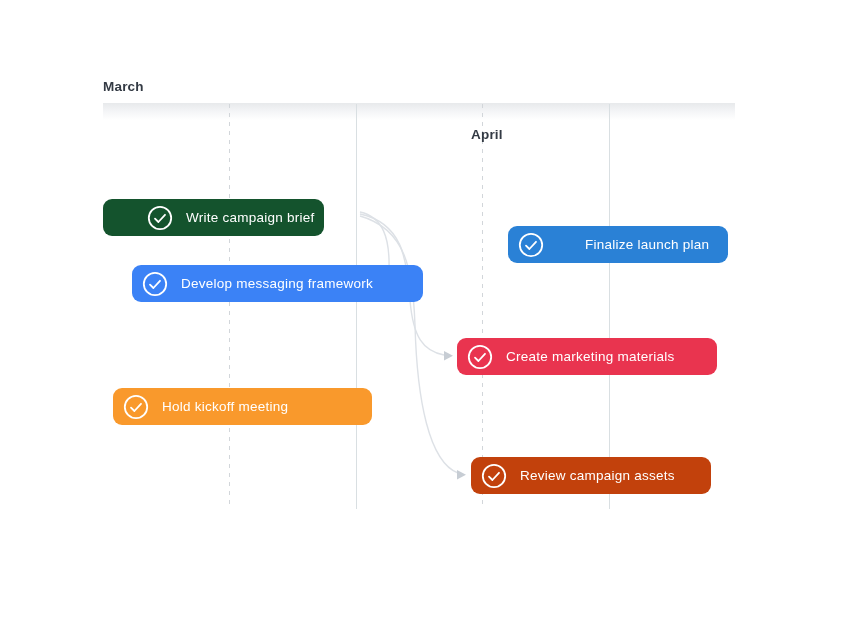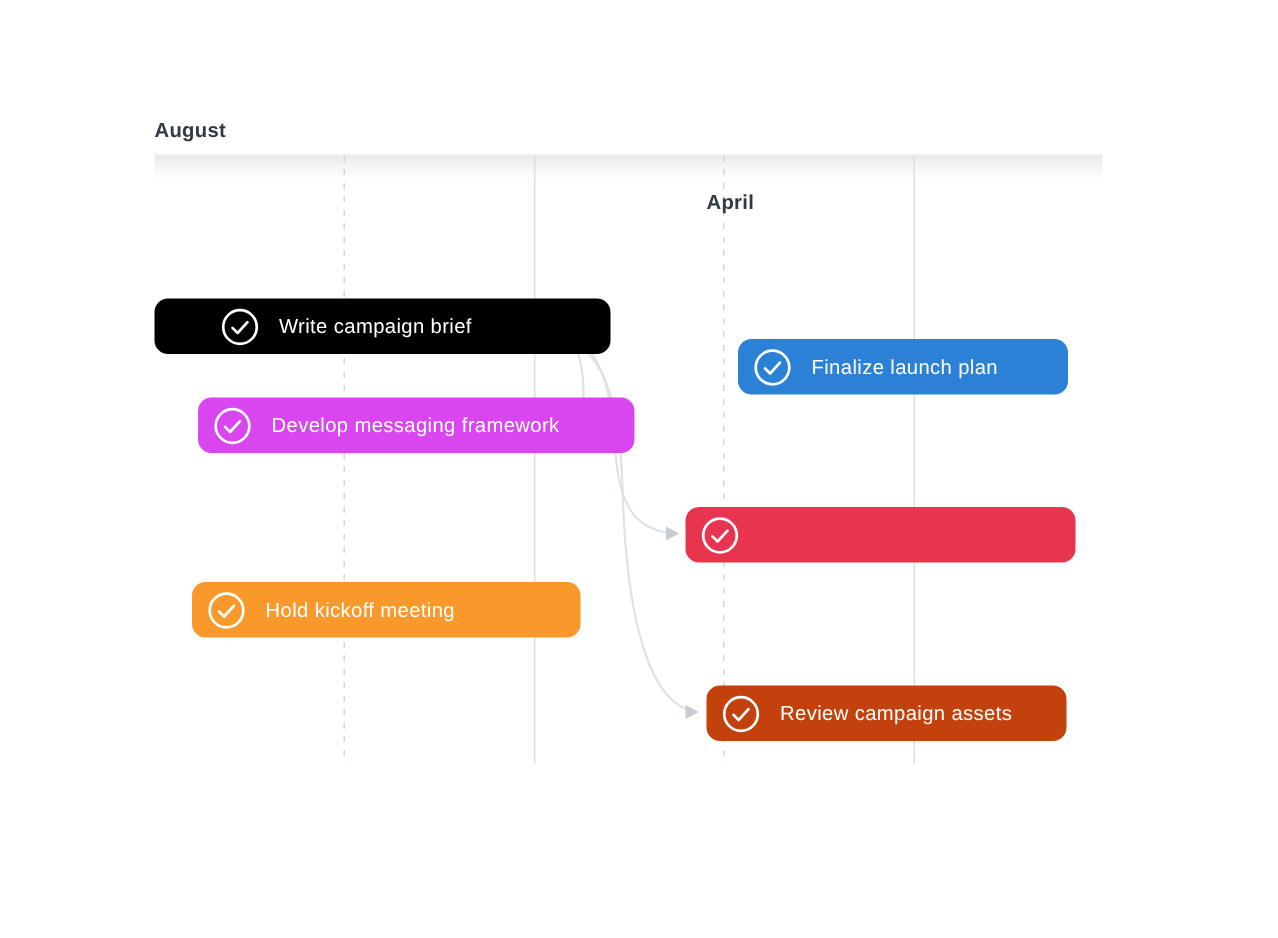--- a/index.html
+++ b/index.html
@@ -27,33 +27,33 @@
   .connectors{position:absolute;left:0;top:0;z-index:1;pointer-events:none;}
   .connectors path{fill:none;stroke:#DDE1E6;stroke-width:1.4px;}
   .connectors polygon{fill:#C7CDD4;}
 
   
   .task{position:absolute;height:37px;border-radius:9px;display:flex;align-items:center;
         z-index:2;cursor:pointer;box-sizing:border-box;padding-left:10px;}
   .task .check{width:26px;height:26px;flex:0 0 26px;display:inline-flex;}
   .task .task-label{color:#ffffff;font-size:13.5px;letter-spacing:.25px;margin-left:13px;white-space:nowrap;}
 
-  .t-write   {left:103px;top:199px;width:304px;background:#000000;padding-left:44px;}
-  .t-develop {left:132px;top:265px;width:291px;background:#d946ef;}
-  .t-kickoff {left:128px;top:388px;width:259px;background:#F9992C;}
-  .t-finalize{left:492px;top:226px;width:220px;background:#2A81D6;}
+  .t-write   {left:103px;top:199px;width:221px;background:#14532d;padding-left:44px;}
+  .t-develop {left:132px;top:265px;width:291px;background:#3b82f6;}
+  .t-kickoff {left:113px;top:388px;width:259px;background:#F9992C;}
+  .t-finalize{left:508px;top:226px;width:220px;background:#2A81D6;gap:28px;}
   .t-create  {left:457px;top:338px;width:260px;background:#E9344F;}
   .t-review  {left:471px;top:457px;width:240px;background:#c2410c;}
 </style>
 </head>
 <body>
 
 <div class="canvas">
 
-  <div class="month month-march">August</div>
+  <div class="month month-march">March</div>
   <div class="month month-april">April</div>
 
   <div class="header-band"></div>
   <div class="gridline dashed gl-1"></div>
   <div class="gridline solid  gl-2"></div>
   <div class="gridline dashed gl-3"></div>
   <div class="gridline solid  gl-4"></div>
 
   <svg class="connectors" width="852" height="625" viewBox="0 0 852 625">
     <path d="M 360 212 C 383 217, 390 238, 389 270"></path>
@@ -103,20 +103,21 @@
     <span class="task-label">Finalize launch plan</span>
   </div>
 
   <div class="task t-create">
     <span class="check">
       <svg width="26" height="26" viewBox="0 0 26 26">
           <circle cx="13" cy="13" r="11.2" fill="none" stroke="#fff" stroke-width="1.8"></circle>
           <path d="M8 13.6 L11.4 17 L18 9.8" fill="none" stroke="#fff" stroke-width="1.8" stroke-linecap="round" stroke-linejoin="round"></path>
         </svg>
     </span>
+    <span class="task-label">Create marketing materials</span>
   </div>
 
   <div class="task t-review">
     <span class="check">
       <svg width="26" height="26" viewBox="0 0 26 26">
           <circle cx="13" cy="13" r="11.2" fill="none" stroke="#fff" stroke-width="1.8"></circle>
           <path d="M8 13.6 L11.4 17 L18 9.8" fill="none" stroke="#fff" stroke-width="1.8" stroke-linecap="round" stroke-linejoin="round"></path>
         </svg>
     </span>
     <span class="task-label">Review campaign assets</span>

